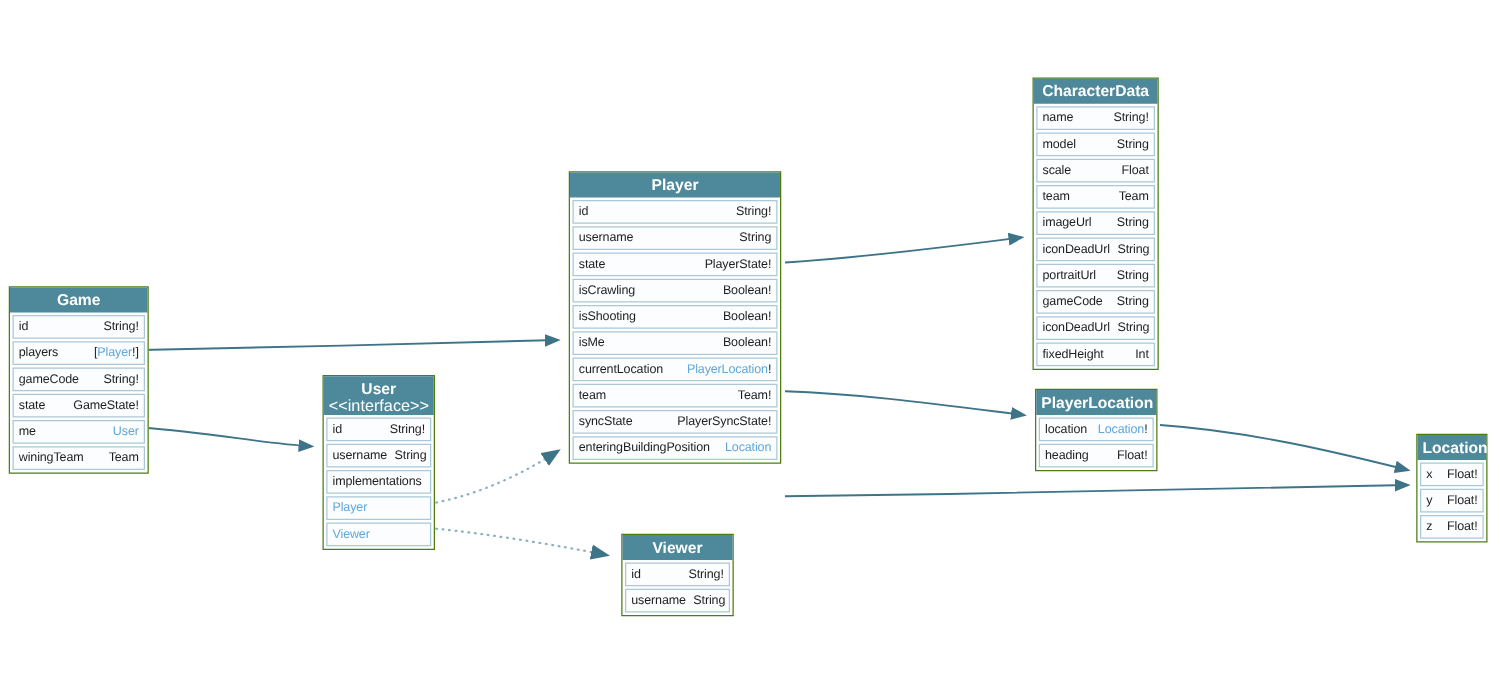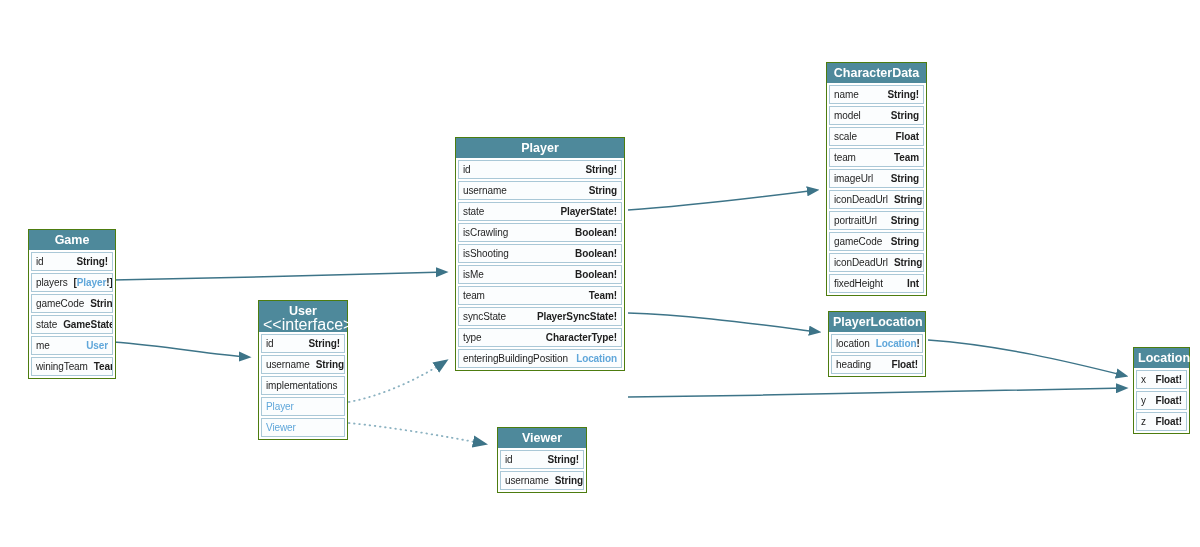--- a/index.html
+++ b/index.html
@@ -13,35 +13,35 @@
 
   .table {
     position:absolute; background:#ffffff; border:1px solid #4d7c0f;
     box-sizing:border-box;
   }
   .thead {
     background:#4e899b; color:#ffffff; text-align:center;
     padding:2.5px 4px 2.5px 4px;
   }
   .thead .title { font-size:12.5px; font-weight:bold; line-height:15px; white-space:nowrap; }
-  .thead .subtitle { font-size:16px; line-height:11px; white-space:nowrap; }
+  .thead .subtitle { font-size:13px; line-height:11px; white-space:nowrap; }
   .rows { display:flex; flex-direction:column; gap:2px; padding:2px; }
   .row {
     display:flex; justify-content:space-between; align-items:center; gap:6px;
     border:1px solid #aac8d7; background:#fbfdfe;
     padding:1px 4px; font-size:10px; line-height:15px;
     letter-spacing:-0.1px; color:#1e1e1e; white-space:nowrap; overflow:hidden;
   }
   .row .fname { text-align:left; }
-  .row .ftype { text-align:center;font-weight:bold; }
+  .row .ftype { text-align:center; }
   .row.section { justify-content:flex-start; }
   .row.linkrow { justify-content:flex-start; }
   .link { color:#60a7da; }
 
-  #t-game           { left:28px;   top:229px; width:88px; }
+  #t-game           { left:7px;   top:229px; width:112px; }
   #t-user           { left:258px;  top:300px; width:90px;  }
   #t-player         { left:455px;  top:137px; width:170px; }
   #t-viewer         { left:497px;  top:427px; width:90px;  }
   #t-characterdata  { left:826px;  top:62px;  width:101px; }
   #t-playerlocation { left:828px;  top:311px; width:98px;  }
   #t-location       { left:1133px; top:347px; width:57px;  }
 </style>
 </head>
 <body>
 
@@ -144,32 +144,32 @@
         </div>
         <div class="row">
           <span class="fname">isShooting</span>
           <span class="ftype">Boolean!</span>
         </div>
         <div class="row">
           <span class="fname">isMe</span>
           <span class="ftype">Boolean!</span>
         </div>
         <div class="row">
+          <span class="fname">currentLocation</span>
+          <span class="ftype"><span class="link">PlayerLocation</span>!</span>
+        </div>
+        <div class="row">
           <span class="fname">team</span>
           <span class="ftype">Team!</span>
         </div>
         <div class="row">
           <span class="fname">syncState</span>
           <span class="ftype">PlayerSyncState!</span>
         </div>
         <div class="row">
-          <span class="fname">type</span>
-          <span class="ftype">CharacterType!</span>
-        </div>
-        <div class="row">
           <span class="fname">enteringBuildingPosition</span>
           <span class="ftype"><span class="link">Location</span></span>
         </div>
       </div>
   </div>
 
   <div class="table" id="t-viewer">
     <div class="thead">
       <div class="title">Viewer</div>
     </div>

